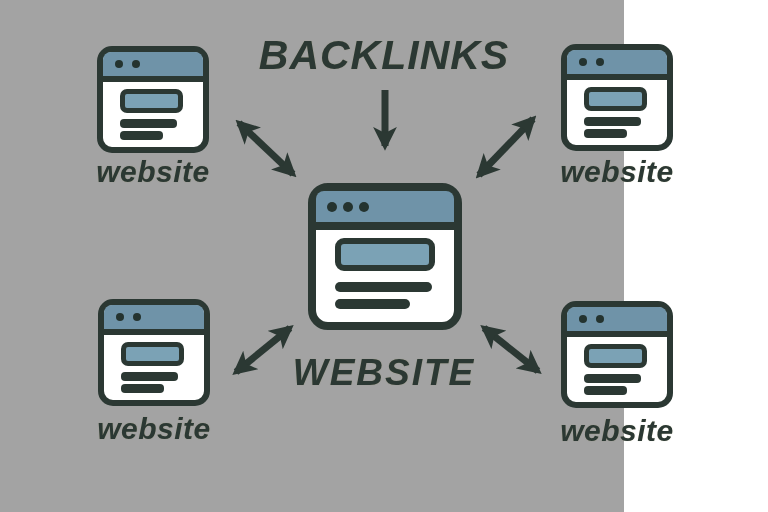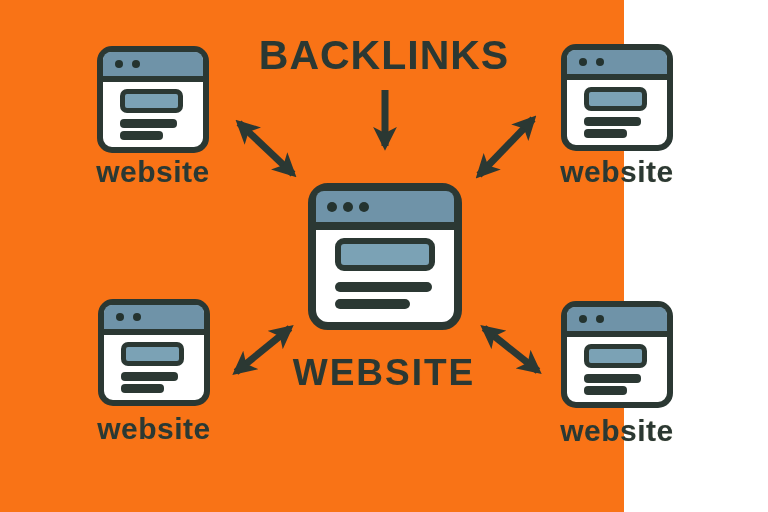--- a/index.html
+++ b/index.html
@@ -2,21 +2,21 @@
 <html><head>
 <meta charset="utf-8">
 <style>
   html,body{margin:0;padding:0;}
   body{
     width:768px;height:512px;overflow:hidden;
     background:#ffffff;
     font-family:"Liberation Sans", sans-serif;
   }
   .canvas{
-    position:relative;width:624px;height:512px;background:#f97316;
+    position:relative;width:624px;height:512px;background:#a3a3a3;font-style:italic;
   }
   
   .title{
     position:absolute;left:0;top:32px;width:768px;
     text-align:center;
     font-size:41px;font-weight:bold;letter-spacing:1px;
     color:#2b3833;
     text-shadow:0 0 1px rgba(150,140,60,0.35);
   }
   .center-label{

